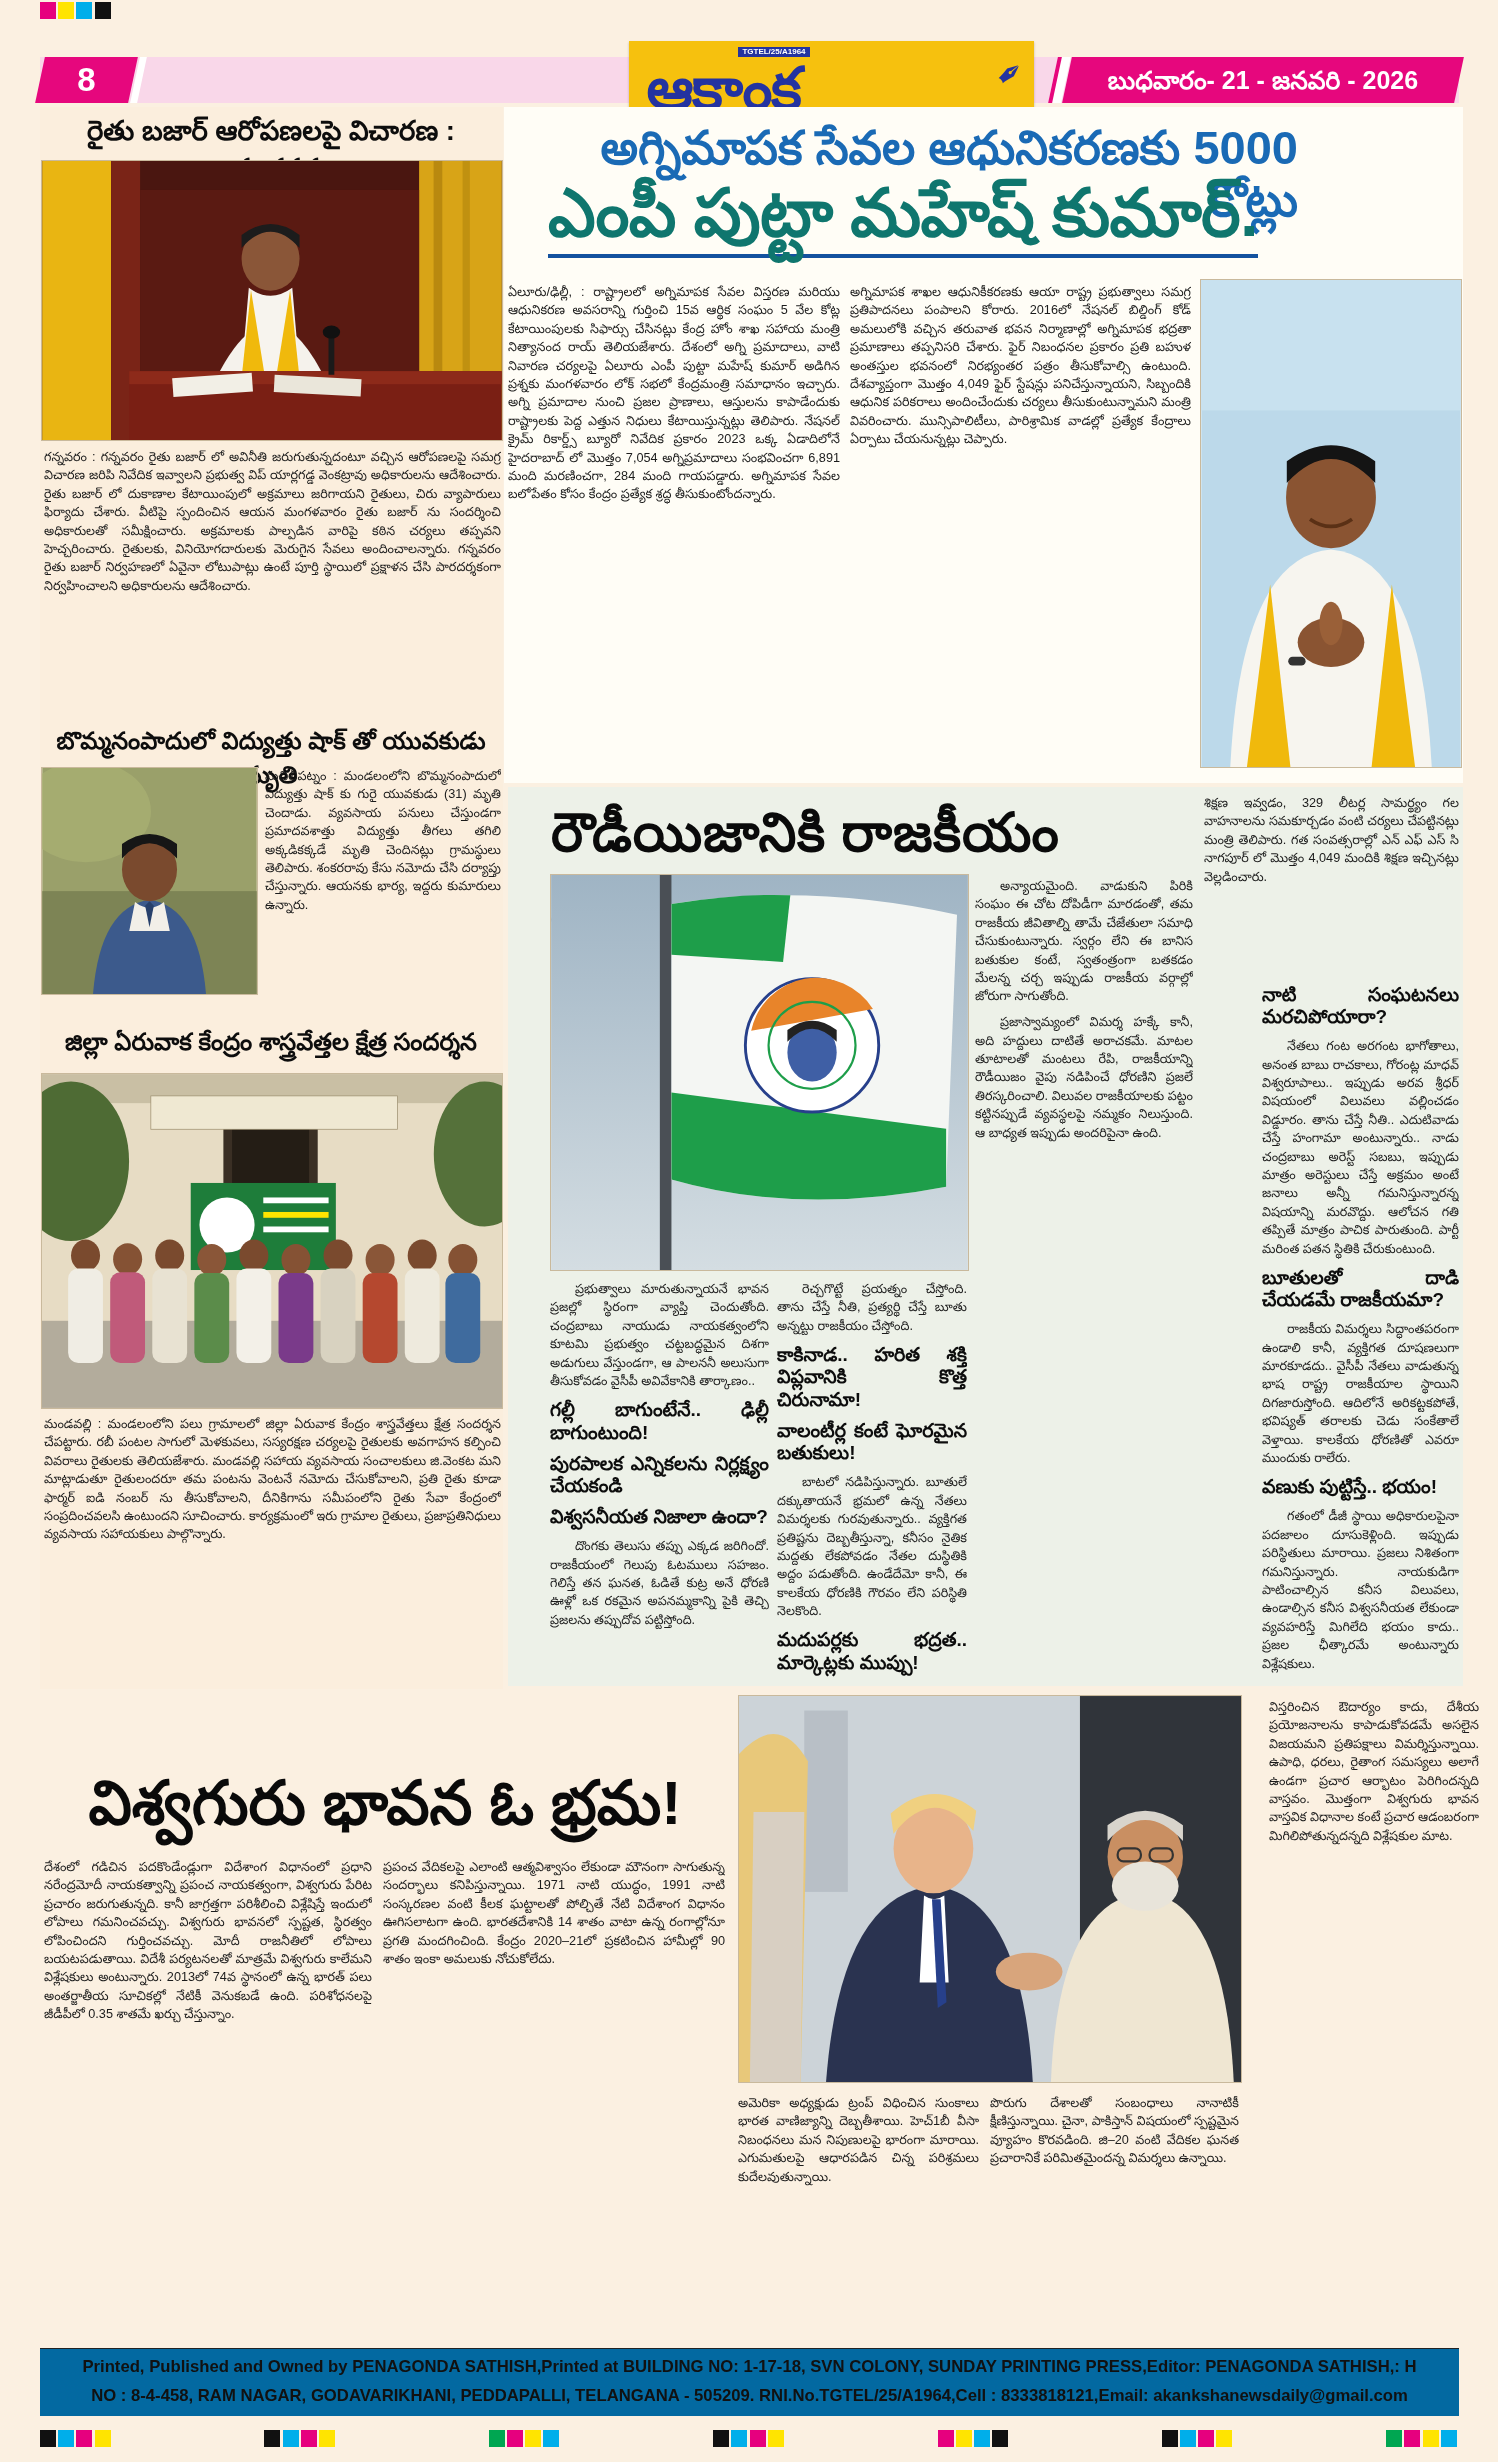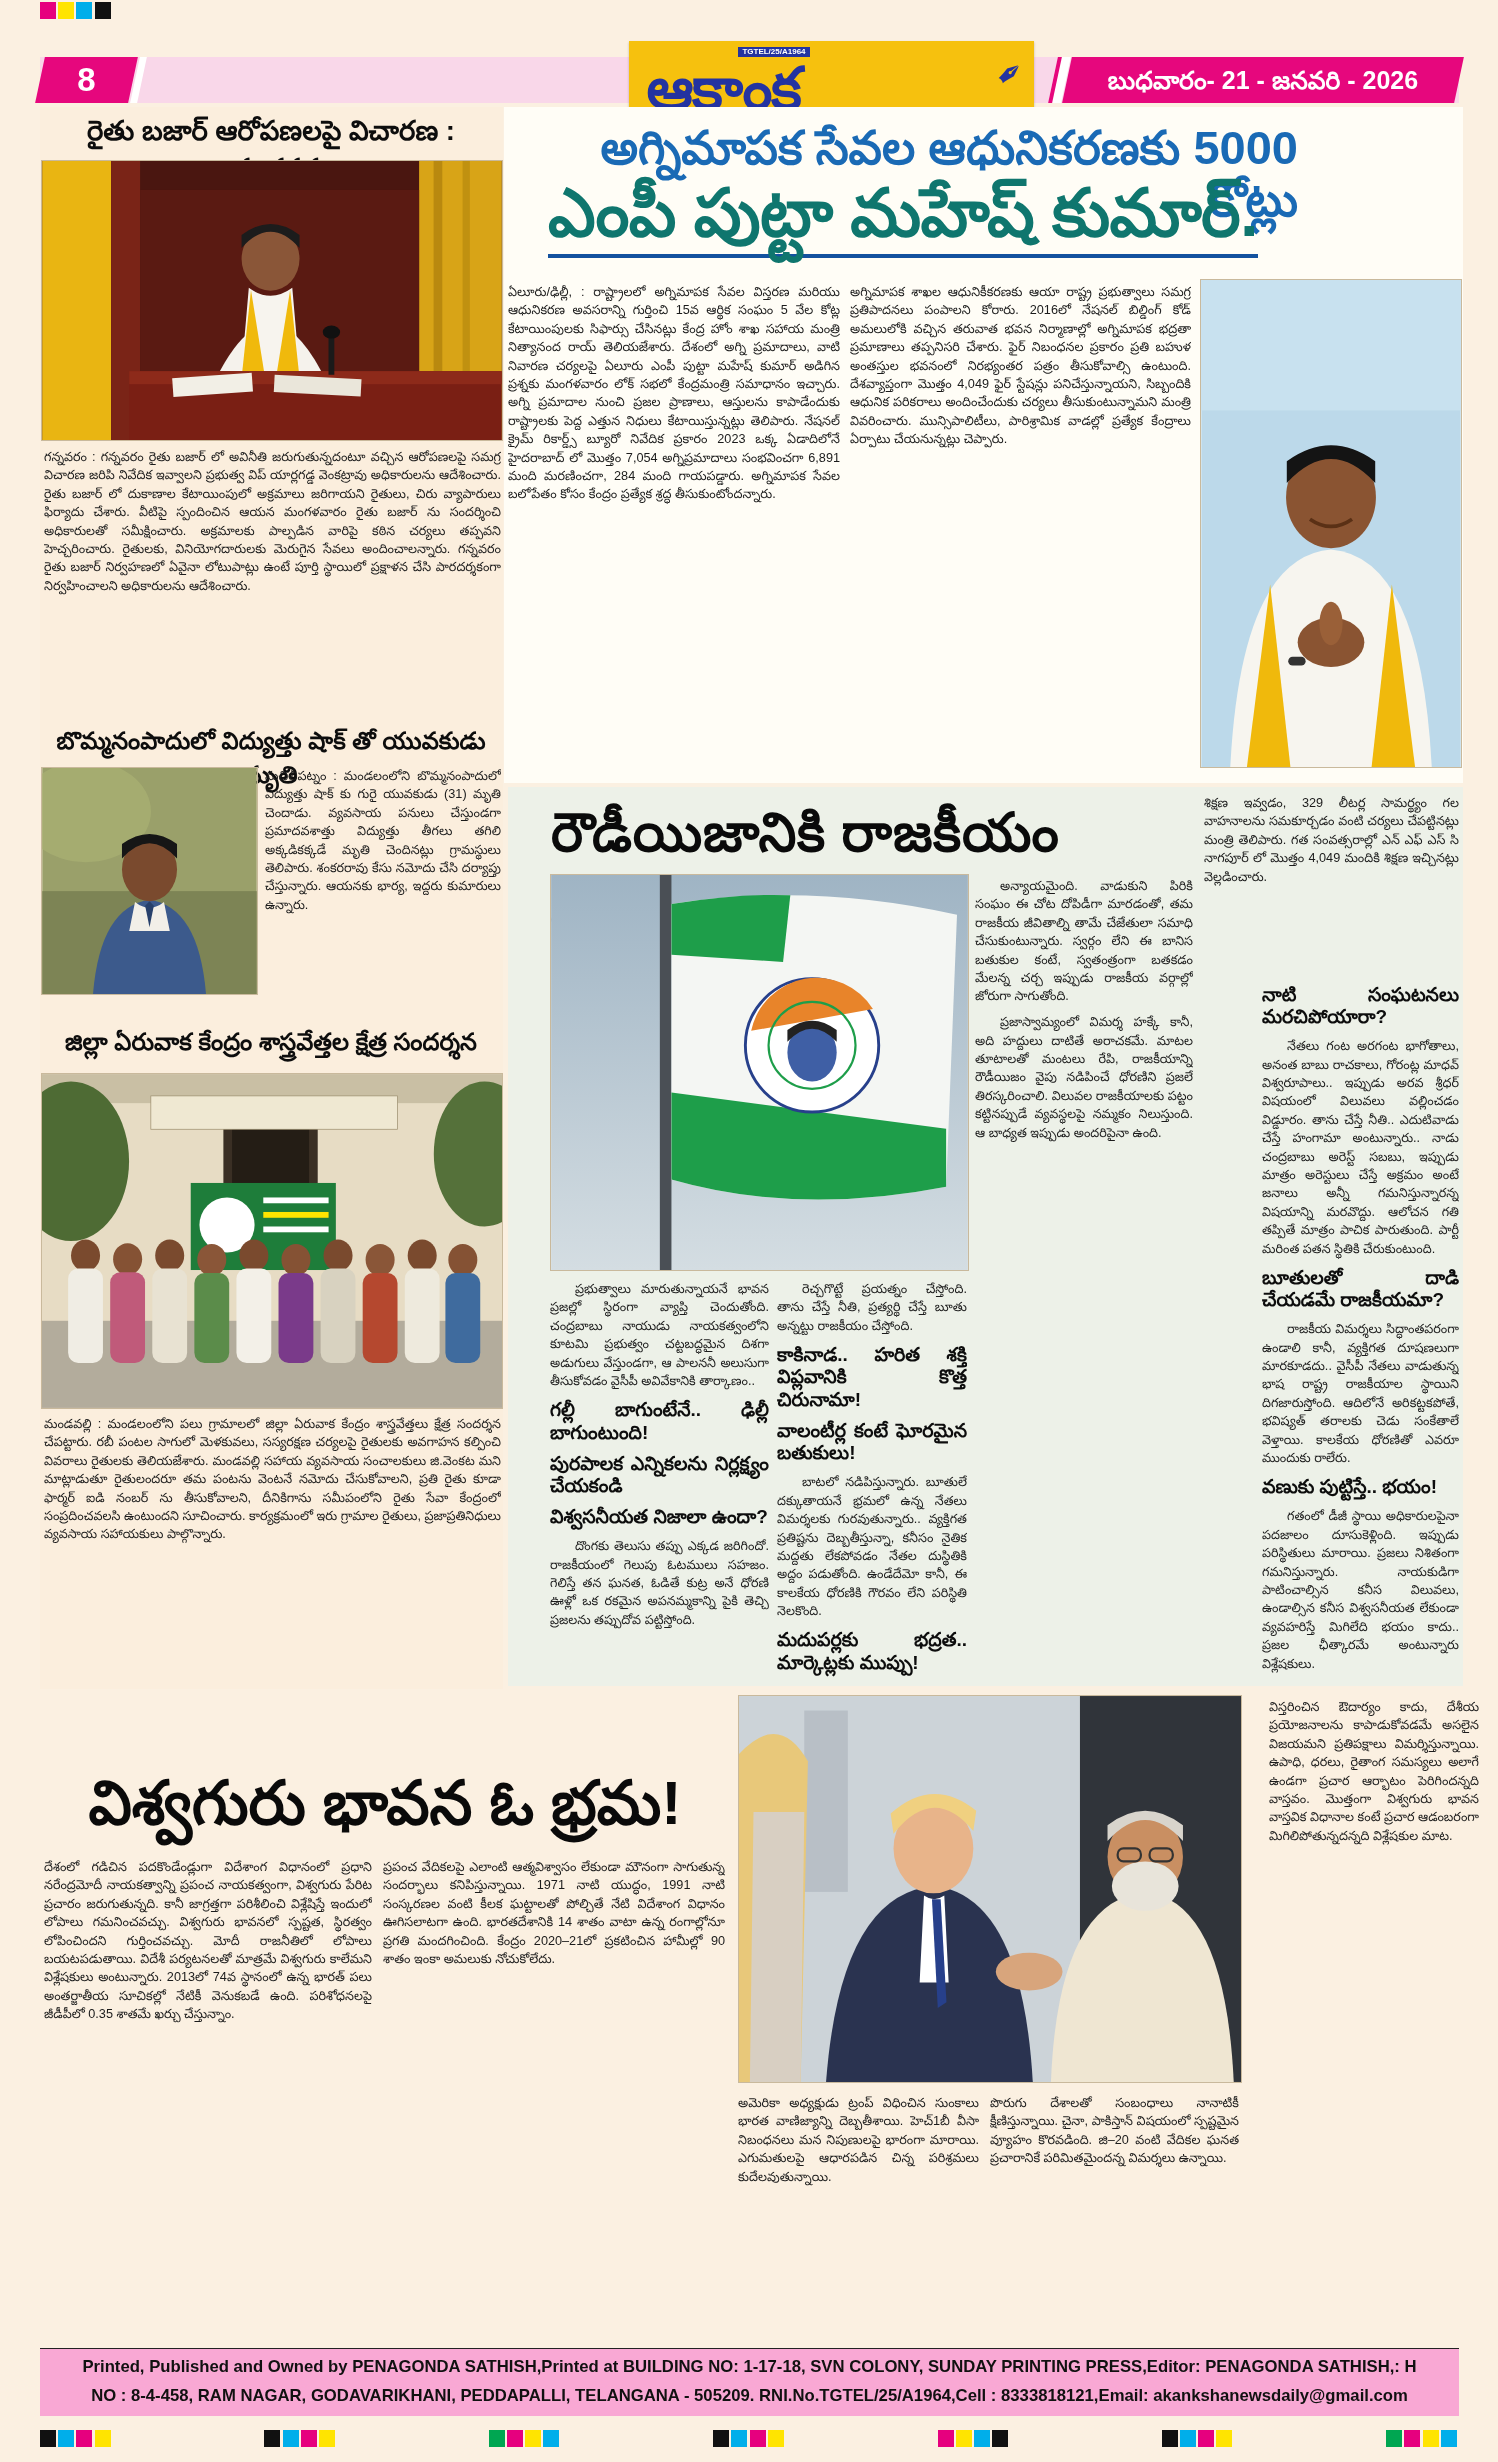--- a/index.html
+++ b/index.html
@@ -26,21 +26,21 @@
   
   .fire-kicker{color:#1a6ab5;font-weight:bold;font-size:47px;text-align:right;line-height:1.1;}
   .fire-head{color:#0f766e;font-weight:800;font-size:67px;text-align:center;line-height:1.05;letter-spacing:-0.7px;}
   .fire-head span{border-bottom:4.4px solid #14529f;padding-bottom:4.4px;}
   .opinion-head{font-weight:800;font-size:54px;color:#0a0a0a;letter-spacing:0.7px;}
   .vishwa-head{font-weight:800;font-size:61px;color:#0a0a0a;}
   .left-head{font-weight:bold;font-size:27.6px;text-align:center;color:#0d0d0d;}
   .sage{background:#edf1e8;}
   .white-block{background:#fffdf6;}
   .photo{display:block;border:0.7px solid #c9b99c;}
-  .footer-band{background:#f9a8d4;border-top:1.5px solid #222;}
+  .footer-band{background:#0369a1;border-top:1.5px solid #222;}
   .footer-line{font-size:16.7px;font-weight:bold;color:#111;text-align:center;line-height:1.7;}
   .reg-sq{width:16px;height:17.4px;display:inline-block;margin-right:2.2px;}
 </style>
 </head>
 <body>
 
 <div class="abs" style="left:40px;top:1.5px;">
   <span class="reg-sq" style="background:#e6007e"></span><span class="reg-sq" style="background:#ffe400"></span><span class="reg-sq" style="background:#00aeea"></span><span class="reg-sq" style="background:#111"></span>
 </div>
 

